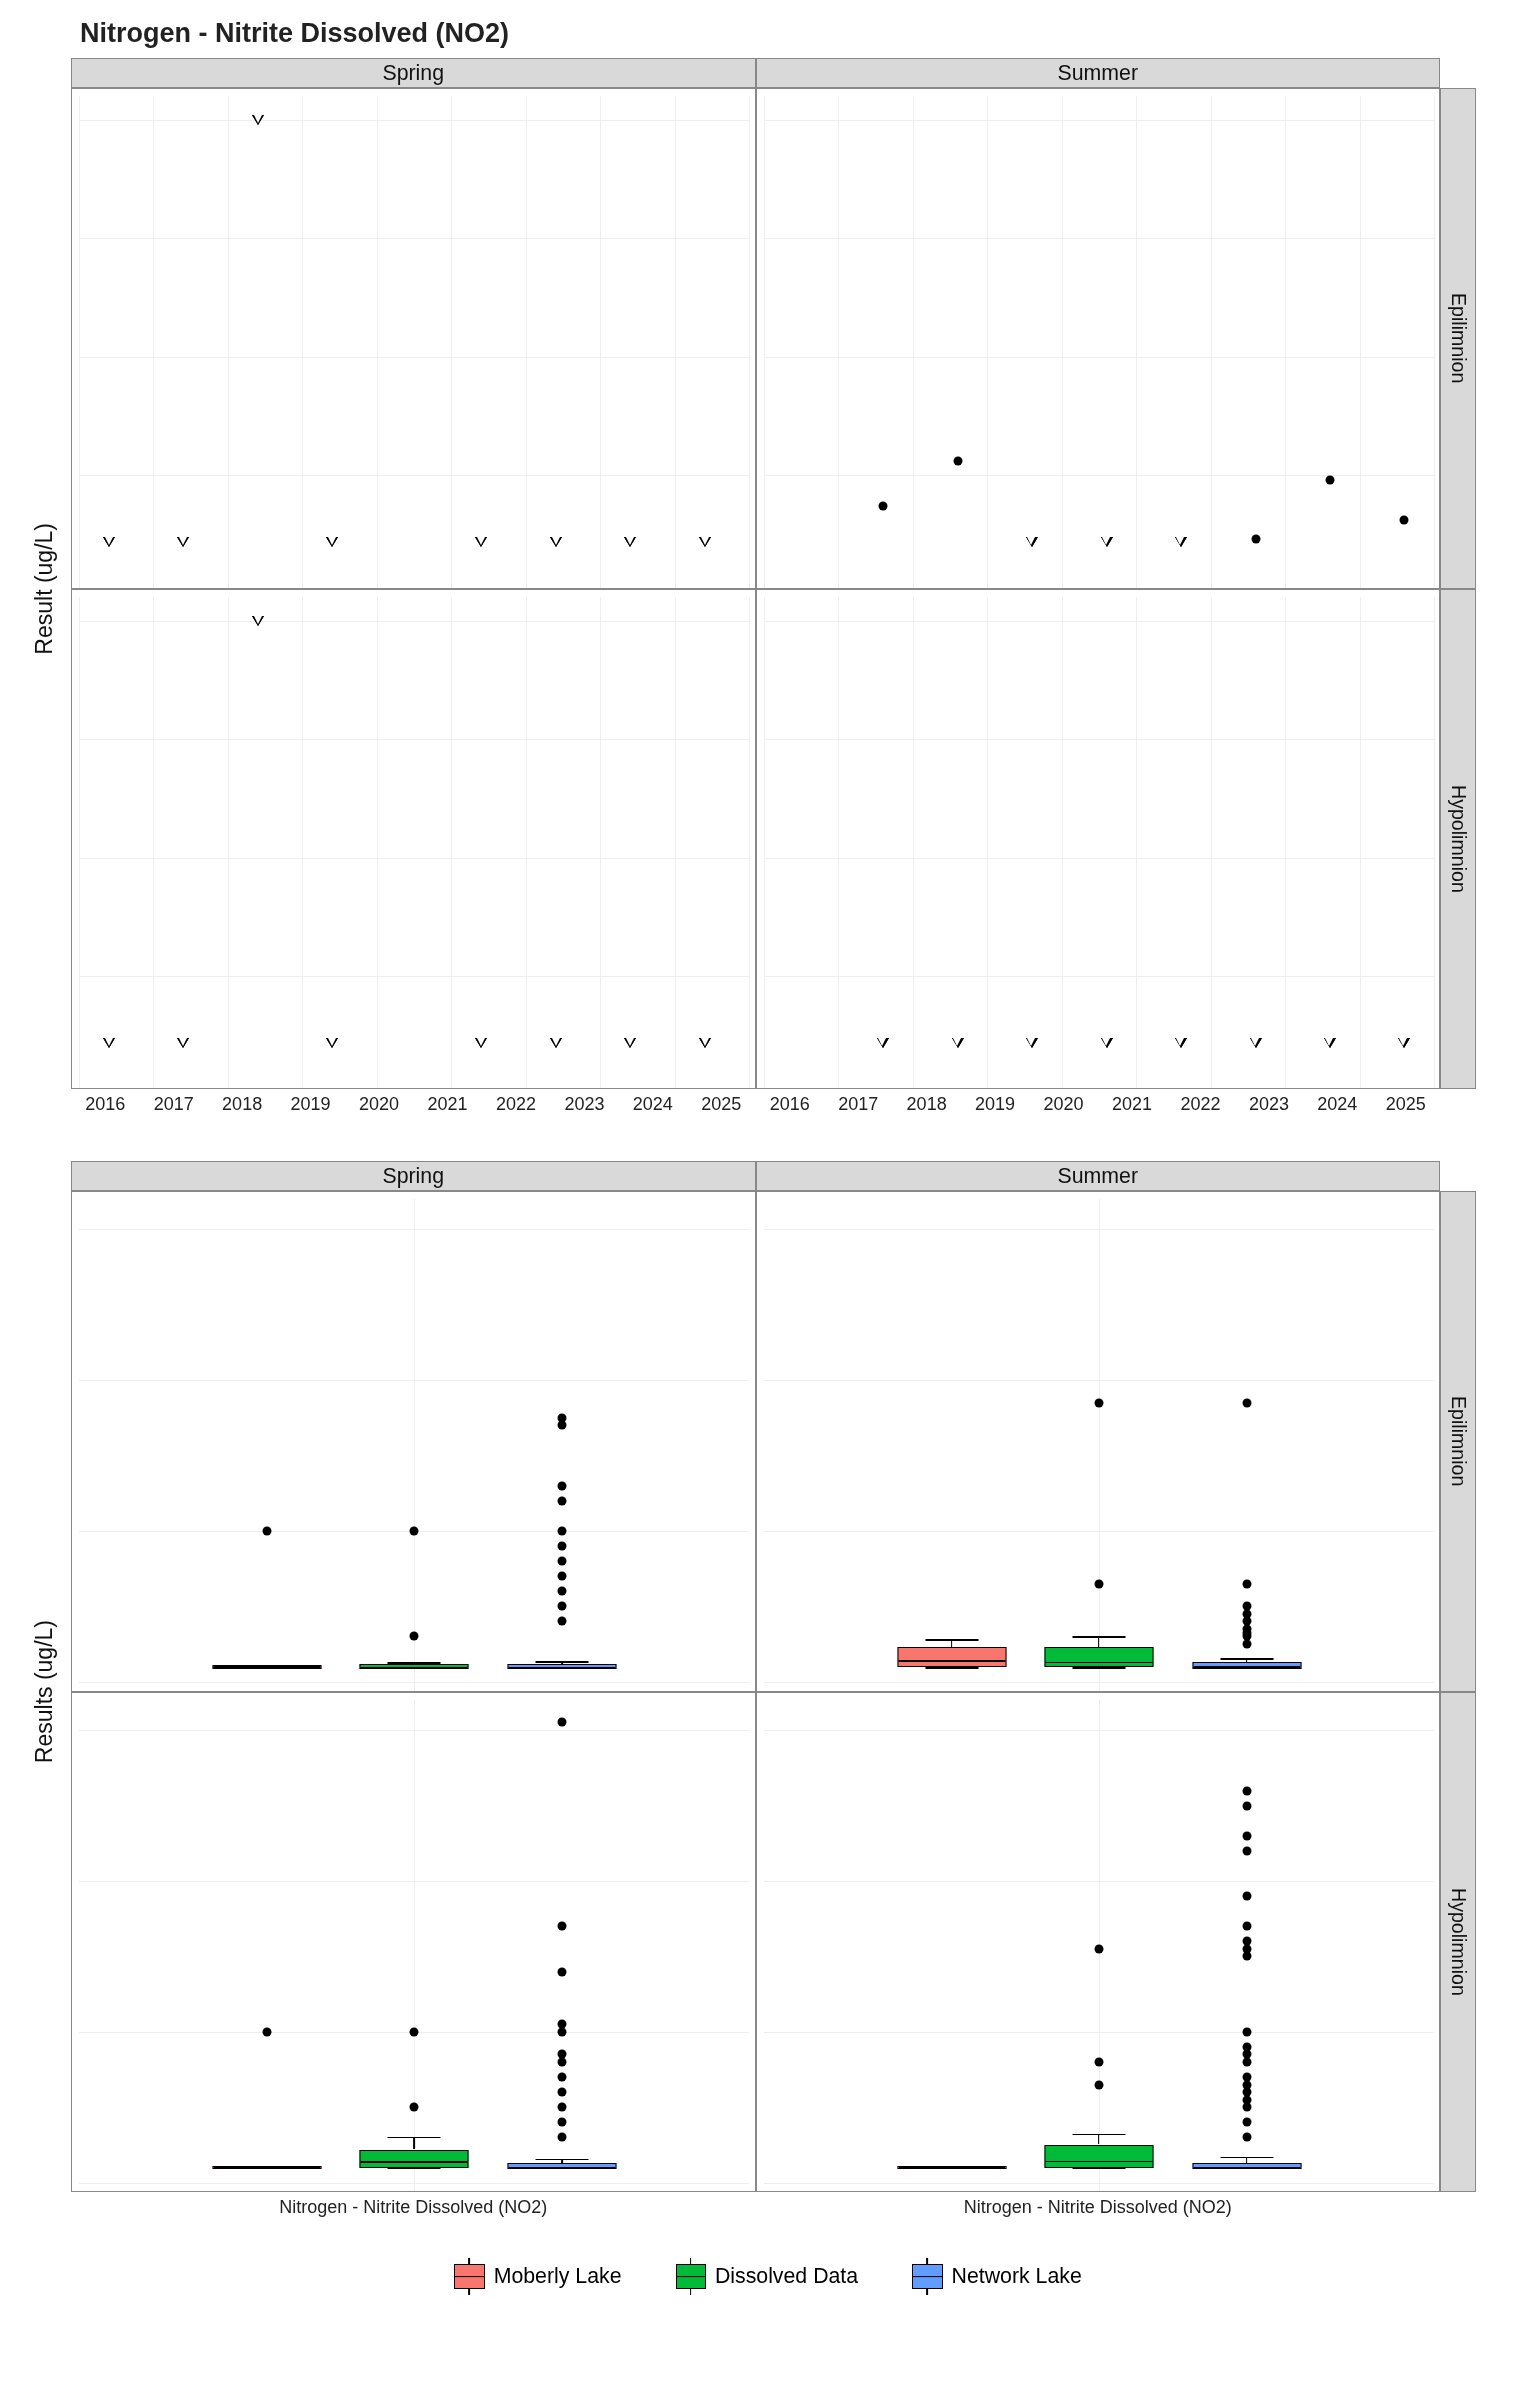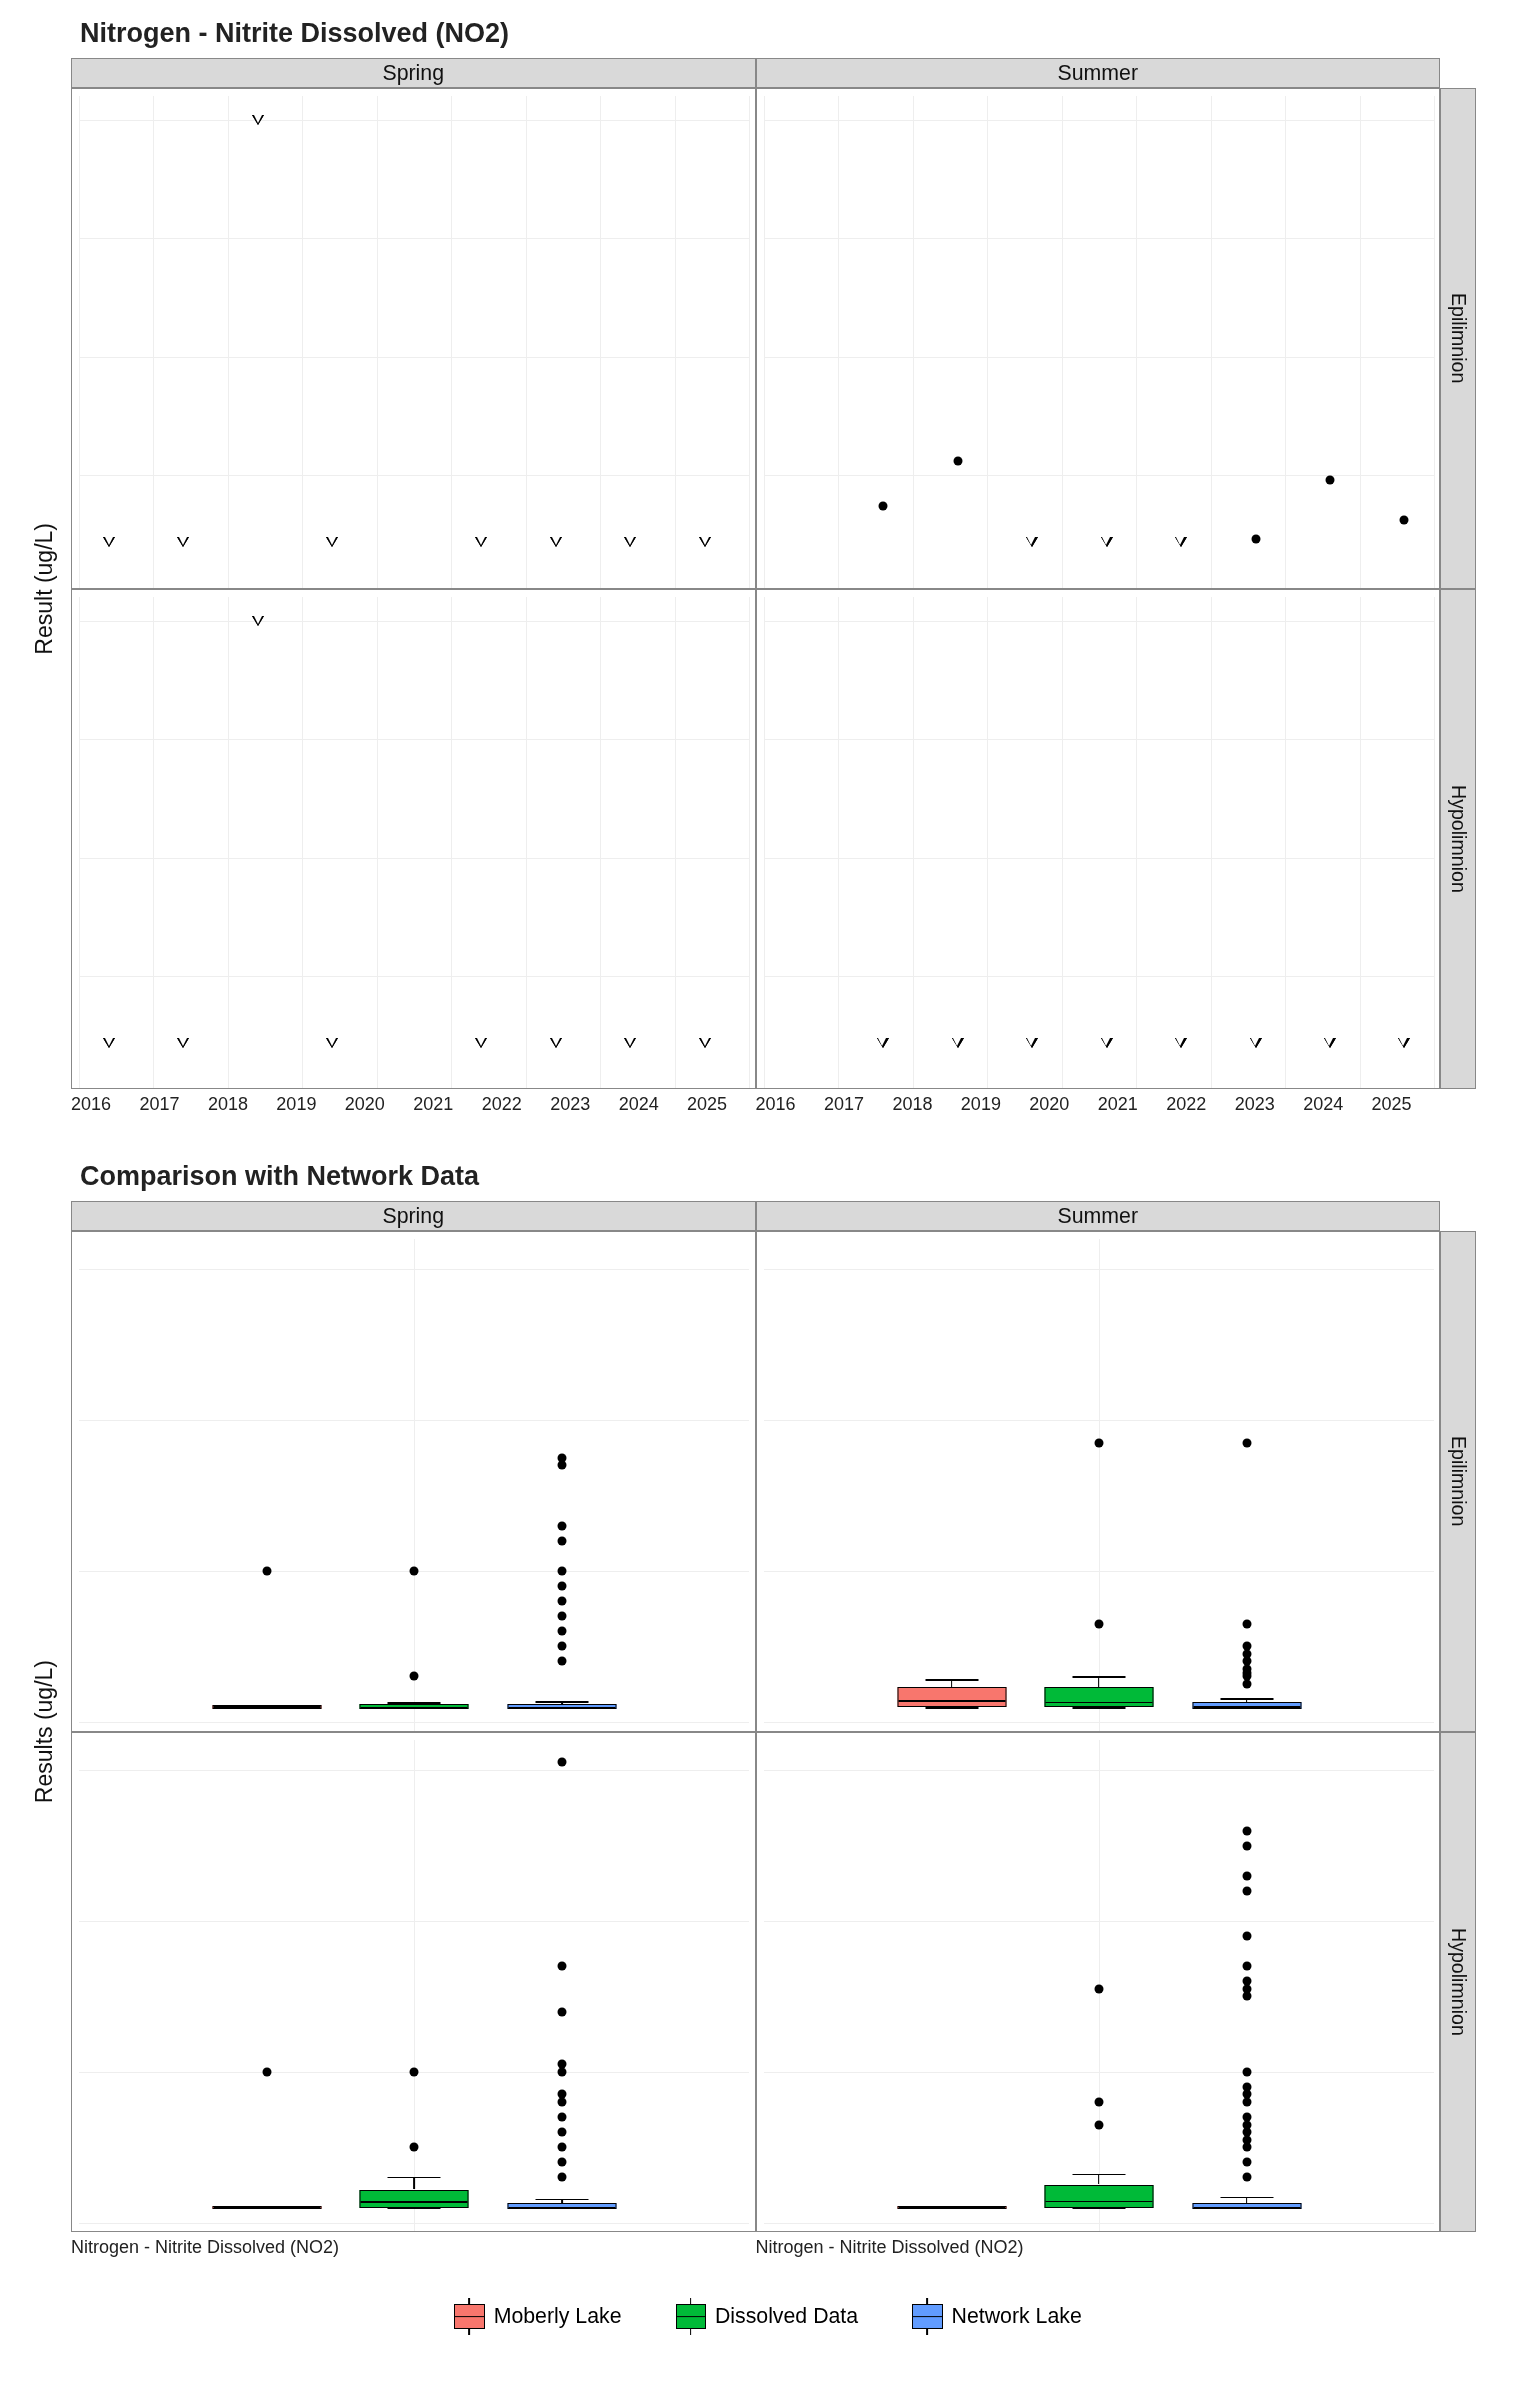--- a/index.html
+++ b/index.html
@@ -41,21 +41,21 @@
     writing-mode: vertical-rl; font-size:19.6px; color:#111;
   }
   .panel {
     border:0.9px solid #888; position:relative; background:#fff; overflow:hidden;
   }
   .panel-inner { position:absolute; inset:7.1px 7.1px 7.1px 7.1px; }
   .xaxis-cell {
     display:flex; align-items:flex-start; justify-content:space-around;
     font-size:18px; color:#222; padding-top:5.3px;
   }
-  .xaxis-cell span { flex:1; }
+  .xaxis-cell span { flex:1; text-align:center; }
   .hgrid, .vgrid { position:absolute; background:#eee; }
   .hgrid { left:0; right:0; height:0.9px; }
   .vgrid { top:0; bottom:0; width:0.9px; }
   .pt { position:absolute; width:9px; height:9px; border-radius:50%;
         background:#000; transform:translate(-50%,-50%); }
   .tri { position:absolute; width:0; height:0;
          border-left:6.2px solid transparent; border-right:6.2px solid transparent;
          border-top:10.7px solid #000; transform:translate(-50%,-50%);
          filter: drop-shadow(0 0 0 #000); }
   .tri::after{ content:""; position:absolute; left:-4.4px; top:-9.8px; width:0;height:0;
@@ -227,21 +227,20 @@
         <span>2022</span>
         <span>2023</span>
         <span>2024</span>
         <span>2025</span>
       </div>
     <div style="grid-column:4;grid-row:4"></div>
   </div>
 </div>
 
 <div class="chart-block">
-  <h2 class="chart-title">Comparison with Network Data</h2>
   <div class="facet-grid bottom">
     <div style="grid-column:1;grid-row:1"></div>
     <div class="col-strip" style="grid-column:2;grid-row:1">
         <span>Spring</span>
       </div>
     <div class="col-strip" style="grid-column:3;grid-row:1">
         <span>Summer</span>
       </div>
     <div style="grid-column:4;grid-row:1"></div>
 

